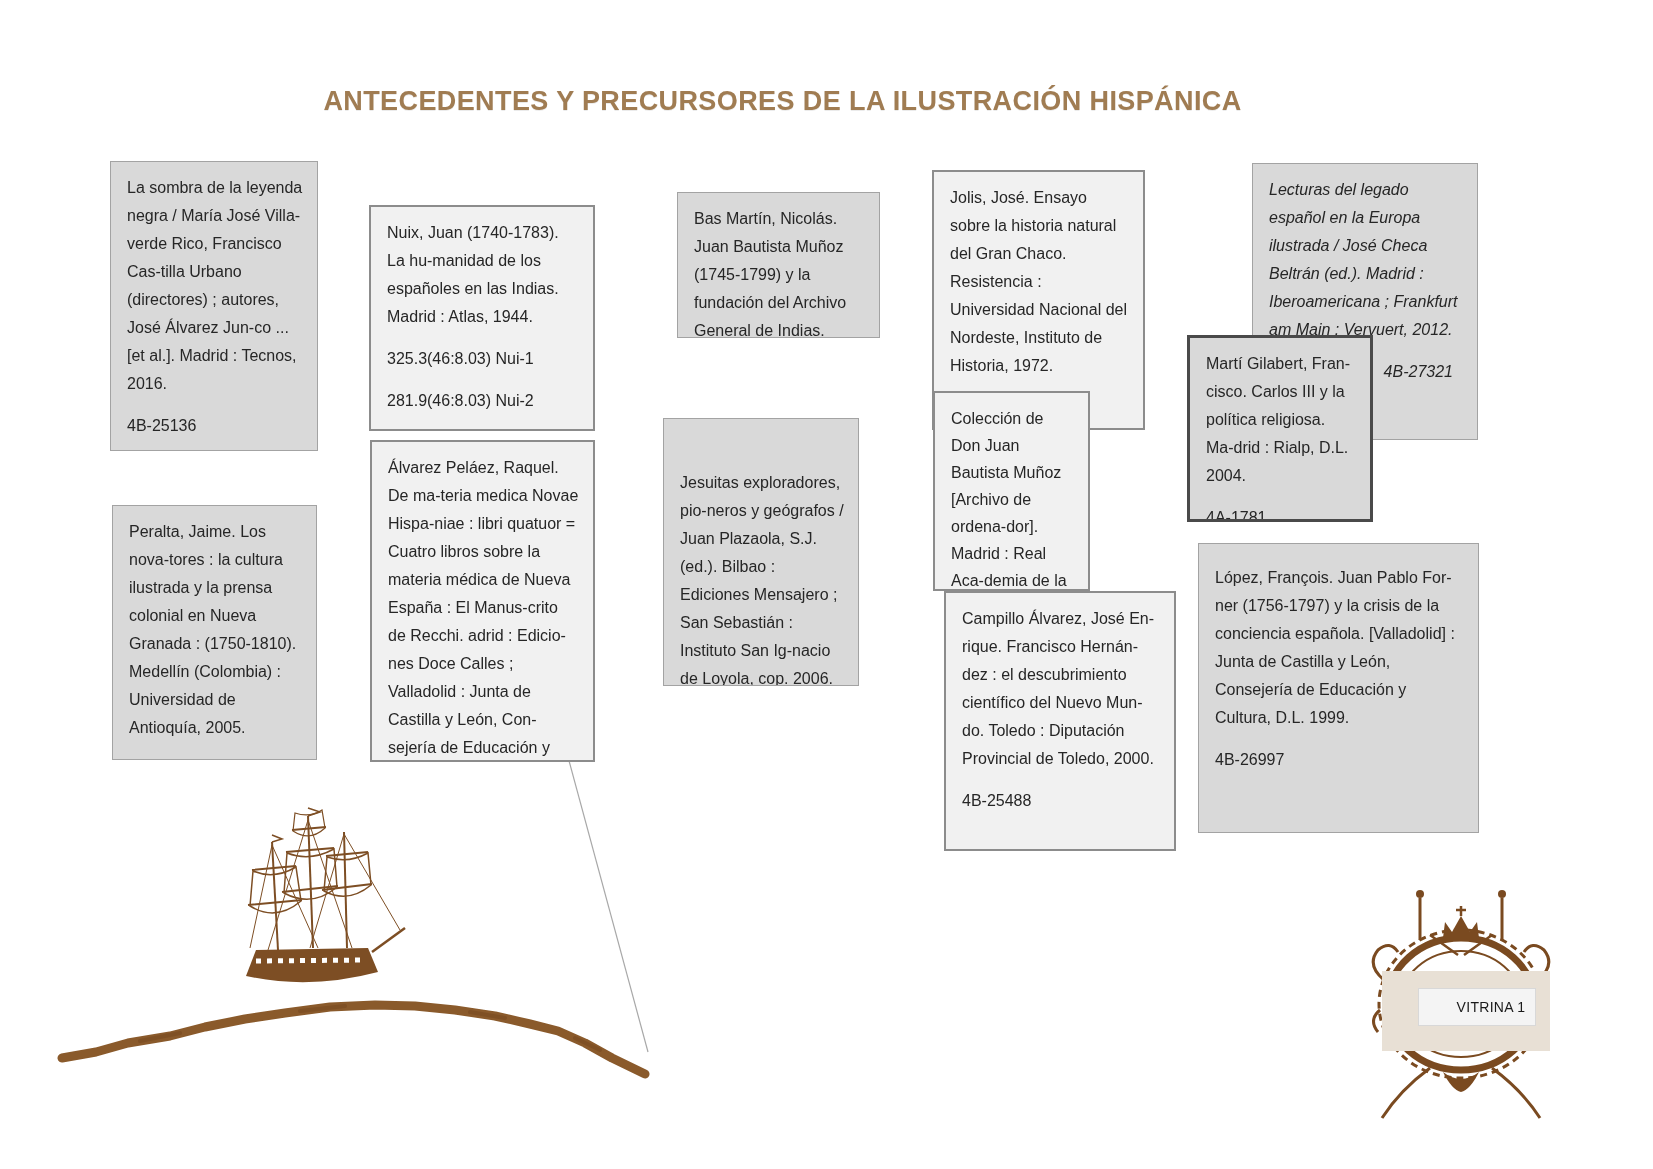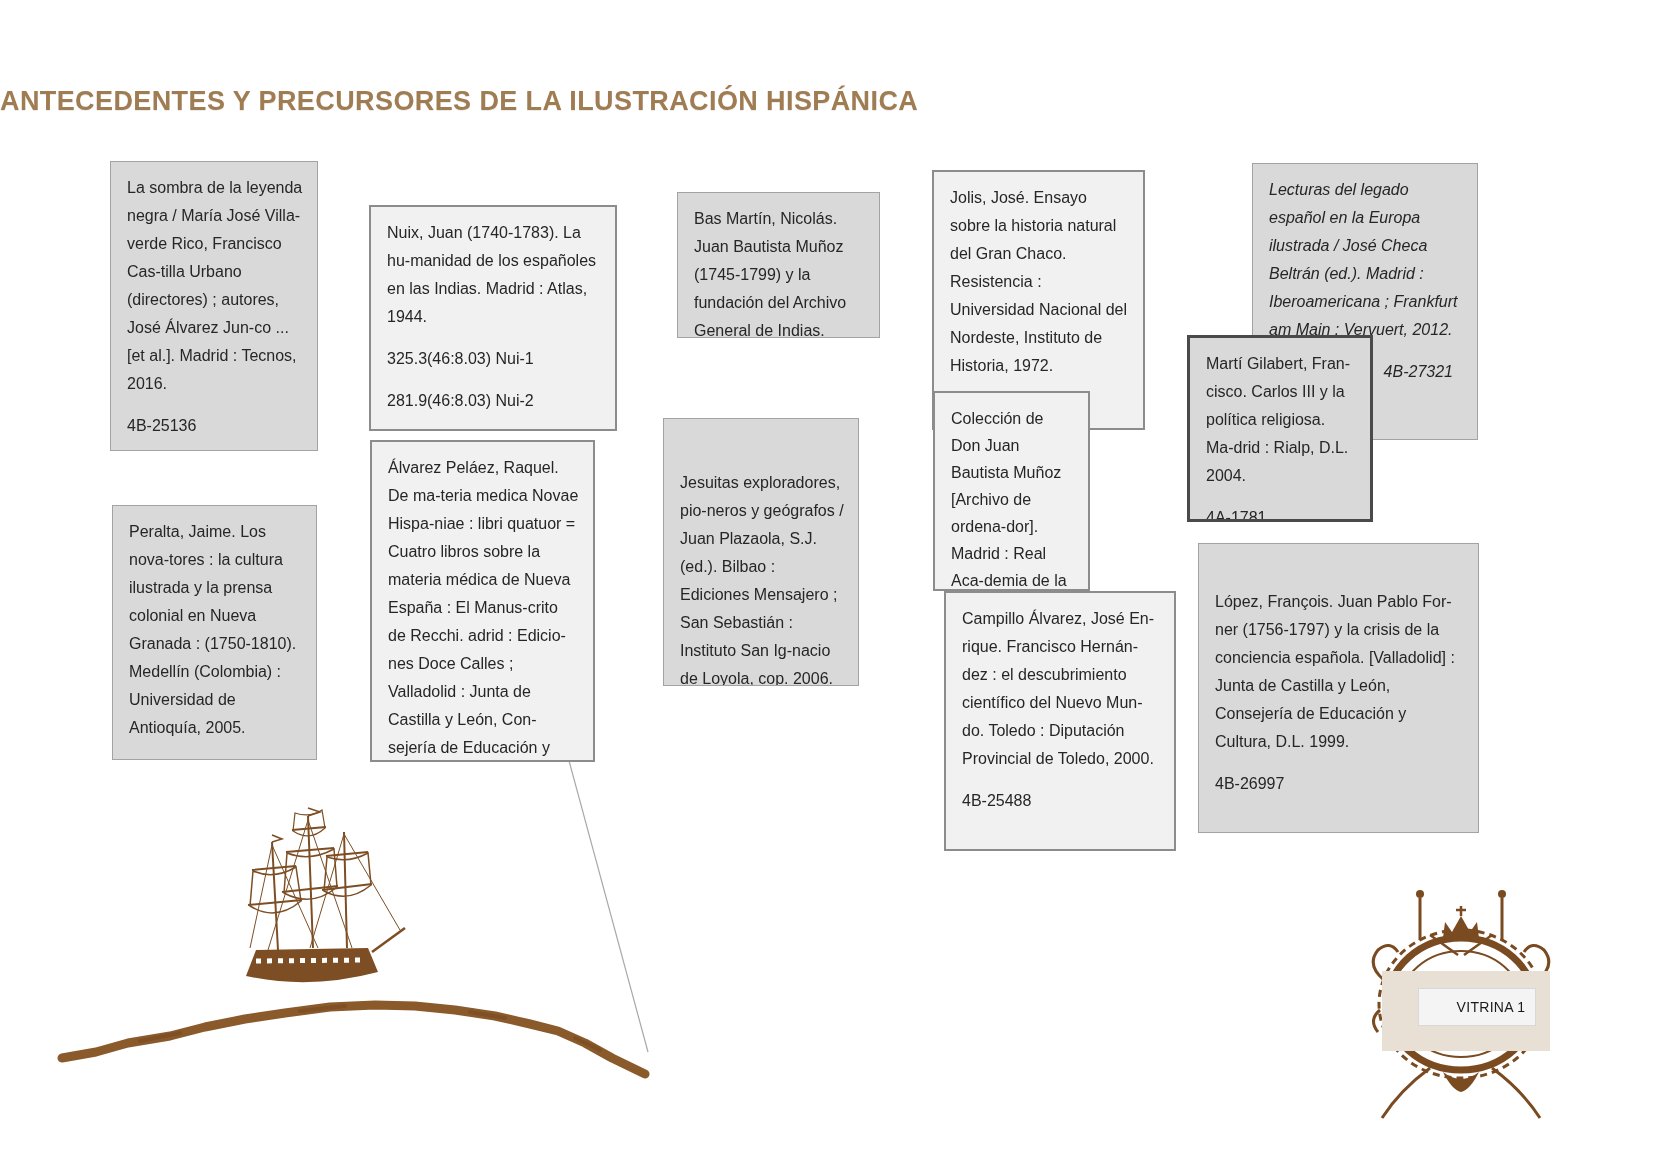--- a/index.html
+++ b/index.html
@@ -8,20 +8,21 @@
     background:#ffffff;
     font-family:"Liberation Sans","DejaVu Sans",sans-serif;
     position:relative;
     overflow:hidden;
   }
   .canvas{position:absolute;inset:0;width:1653px;height:1169px;}
 
   
   .slide-title{
     position:absolute;left:0;top:86px;width:1565px;
+    text-align:center;
     font-size:27px;font-weight:bold;letter-spacing:.4px;
     color:#a07c52;
     text-shadow:0 1px 0 rgba(0,0,0,.08);
     margin:0;
   }
 
   
   .card{
     position:absolute;
     box-sizing:border-box;
@@ -40,30 +41,30 @@
   }
   .card.gray {background:#d9d9d9;border:1px solid #a3a3a3;}
   .card.light{background:#f1f1f1;border:2px solid #8c8c8c;}
   .card.darkborder{border:3px solid #4a4a4a;}
   .cite{margin:0;}
   .code{margin:14px 0 0 0;}
   .code-right{text-align:right;padding-right:10px;}
 
   .card-a{left:110px; top:161px; width:208px; height:290px;}
   .card-l{left:112px; top:505px; width:205px; height:255px;}
-  .card-b{left:369px; top:205px; width:248px; height:226px;}
+  .card-b{left:369px; top:205px; width:226px; height:226px;}
   .card-c{left:370px; top:440px; width:225px; height:322px; border-width:1px;}
   .card-d{left:677px; top:192px; width:203px; height:146px;}
   .card-e{left:663px; top:418px; width:196px; height:268px; padding-top:50px;}
   .card-f{left:932px; top:170px; width:213px; height:260px;}
   .card-g{left:933px; top:391px; width:157px; height:200px; line-height:27px;}
   .card-h{left:944px; top:591px; width:232px; height:260px;}
   .card-i{left:1252px;top:163px; width:226px; height:277px;font-style:italic;}
   .card-j{left:1187px;top:335px; width:186px; height:187px;}
-  .card-k{left:1198px;top:543px; width:281px; height:290px; padding-top:44px;}
+  .card-k{left:1198px;top:543px; width:281px; height:290px; padding-top:20px;}
 
   
   .art{position:absolute;inset:0;pointer-events:none;}
 
   
   .vitrina-band{
     position:absolute;left:1382px;top:971px;width:168px;height:80px;
     background:#e8e0d5;
   }
   .vitrina-label{

